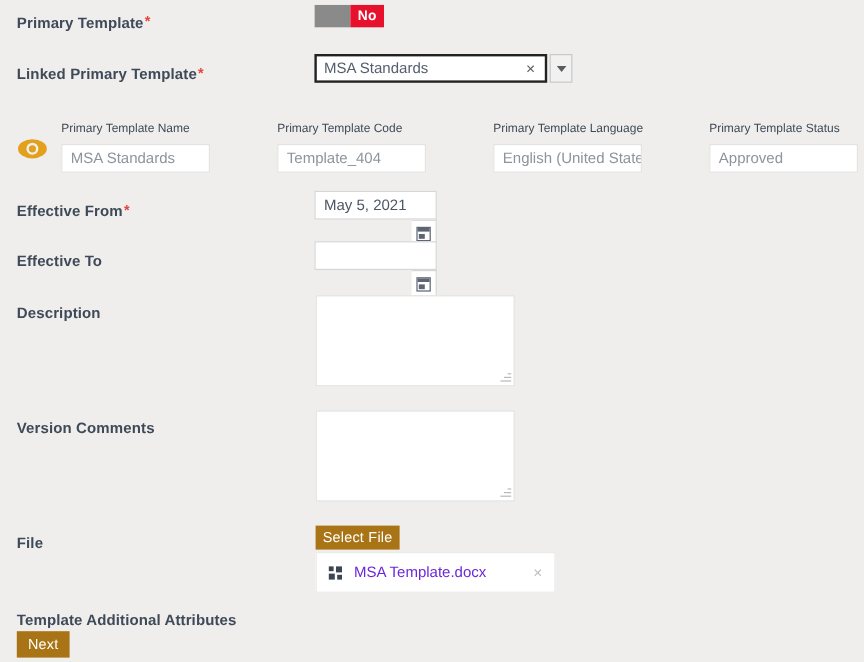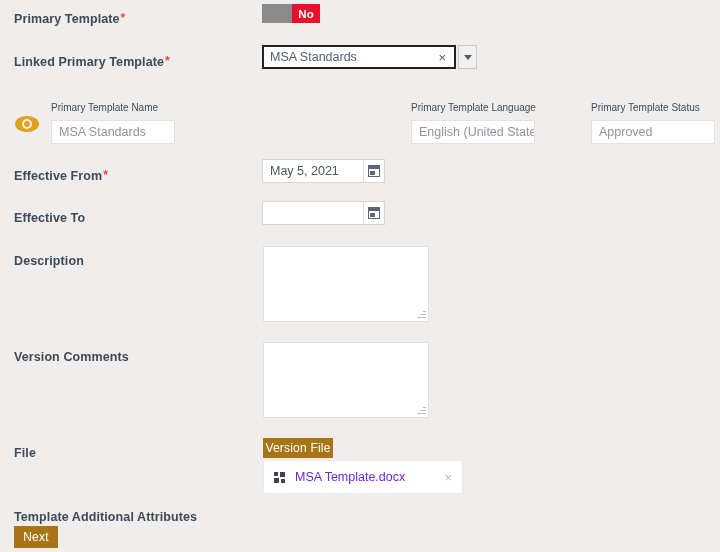--- a/index.html
+++ b/index.html
@@ -139,20 +139,21 @@
     color: #8e949d;
     white-space: nowrap;
     overflow: hidden;
   }
 
   
   .date-wrap {
     position: absolute;
     display: flex;
     align-items: flex-end;
+    flex-direction: column;
   }
   .date-input {
     width: 102px;
     height: 24px;
     box-sizing: border-box;
     background: #ffffff;
     border: 1px solid #d6d6d6;
     display: flex;
     align-items: center;
     padding: 0 7px;
@@ -331,20 +332,22 @@
 
   <div class="eye" style="left:15px; top:116px;">
     <span class="lid"></span>
     <span class="pupil-out"></span>
     <span class="pupil-in"></span>
   </div>
 
   <div class="colhead" style="left:51px; top:102px;">Primary Template Name</div>
   <div class="tinput" style="left:51px; top:120px; width:124px;">MSA Standards</div>
 
+  <div class="colhead" style="left:231px; top:102px;">Primary Template Code</div>
+  <div class="tinput" style="left:231px; top:120px; width:124px;">Template_404</div>
 
   <div class="colhead" style="left:411px; top:102px;">Primary Template Language</div>
   <div class="tinput" style="left:411px; top:120px; width:124px;">English (United States)</div>
 
   <div class="colhead" style="left:591px; top:102px;">Primary Template Status</div>
   <div class="tinput" style="left:591px; top:120px; width:124px;">Approved</div>
 
   <div class="label" style="left:14px; top:169px;"><span>Effective From</span><span class="req">*</span></div>
 
   <div class="date-wrap" style="left:262px; top:159px;">
@@ -381,21 +384,21 @@
   <div class="label" style="left:14px; top:350px;"><span>Version Comments</span></div>
   <div class="ta" style="left:263px; top:342px; width:166px; height:76px;">
     <span class="grip">
         <i></i>
         <i></i>
         <i></i>
       </span>
   </div>
 
   <div class="label" style="left:14px; top:446px;"><span>File</span></div>
-  <div class="btn-gold" style="left:263px; top:438px; width:70px; height:20px;">Version File</div>
+  <div class="btn-gold" style="left:263px; top:438px; width:70px; height:20px;">Select File</div>
   <div class="file-box" style="left:263px; top:460px; width:200px; height:34px;">
     <span class="file-grid">
         <s></s>
         <s></s>
         <s></s>
         <s></s>
       </span>
     <span class="file-name">MSA Template.docx</span>
     <span class="file-x">×</span>
   </div>

